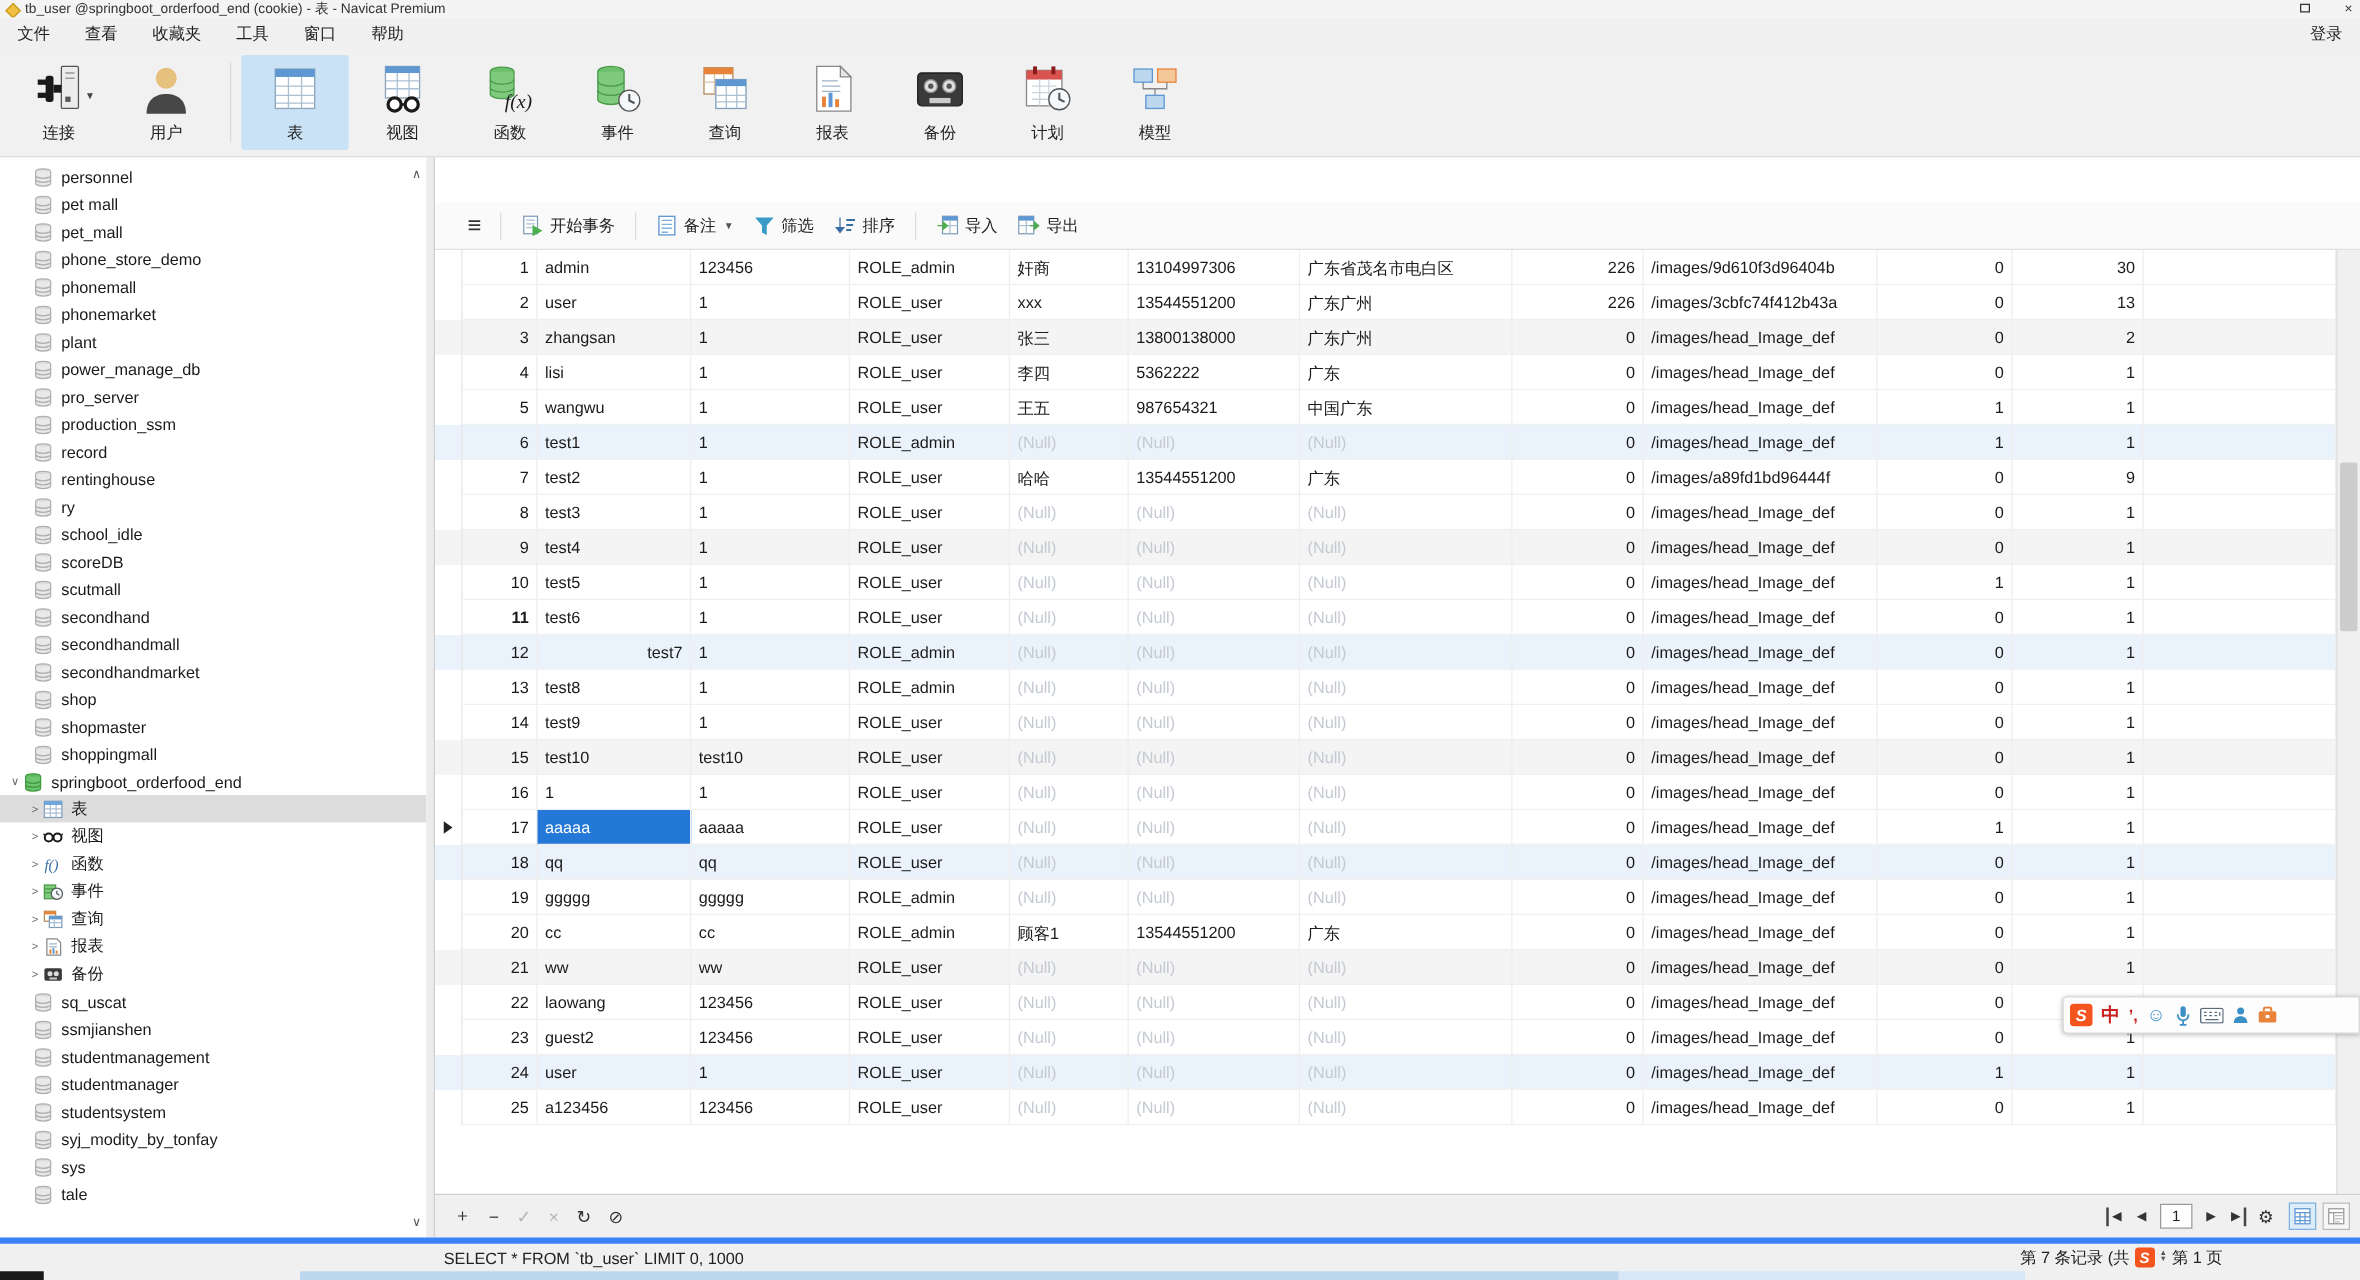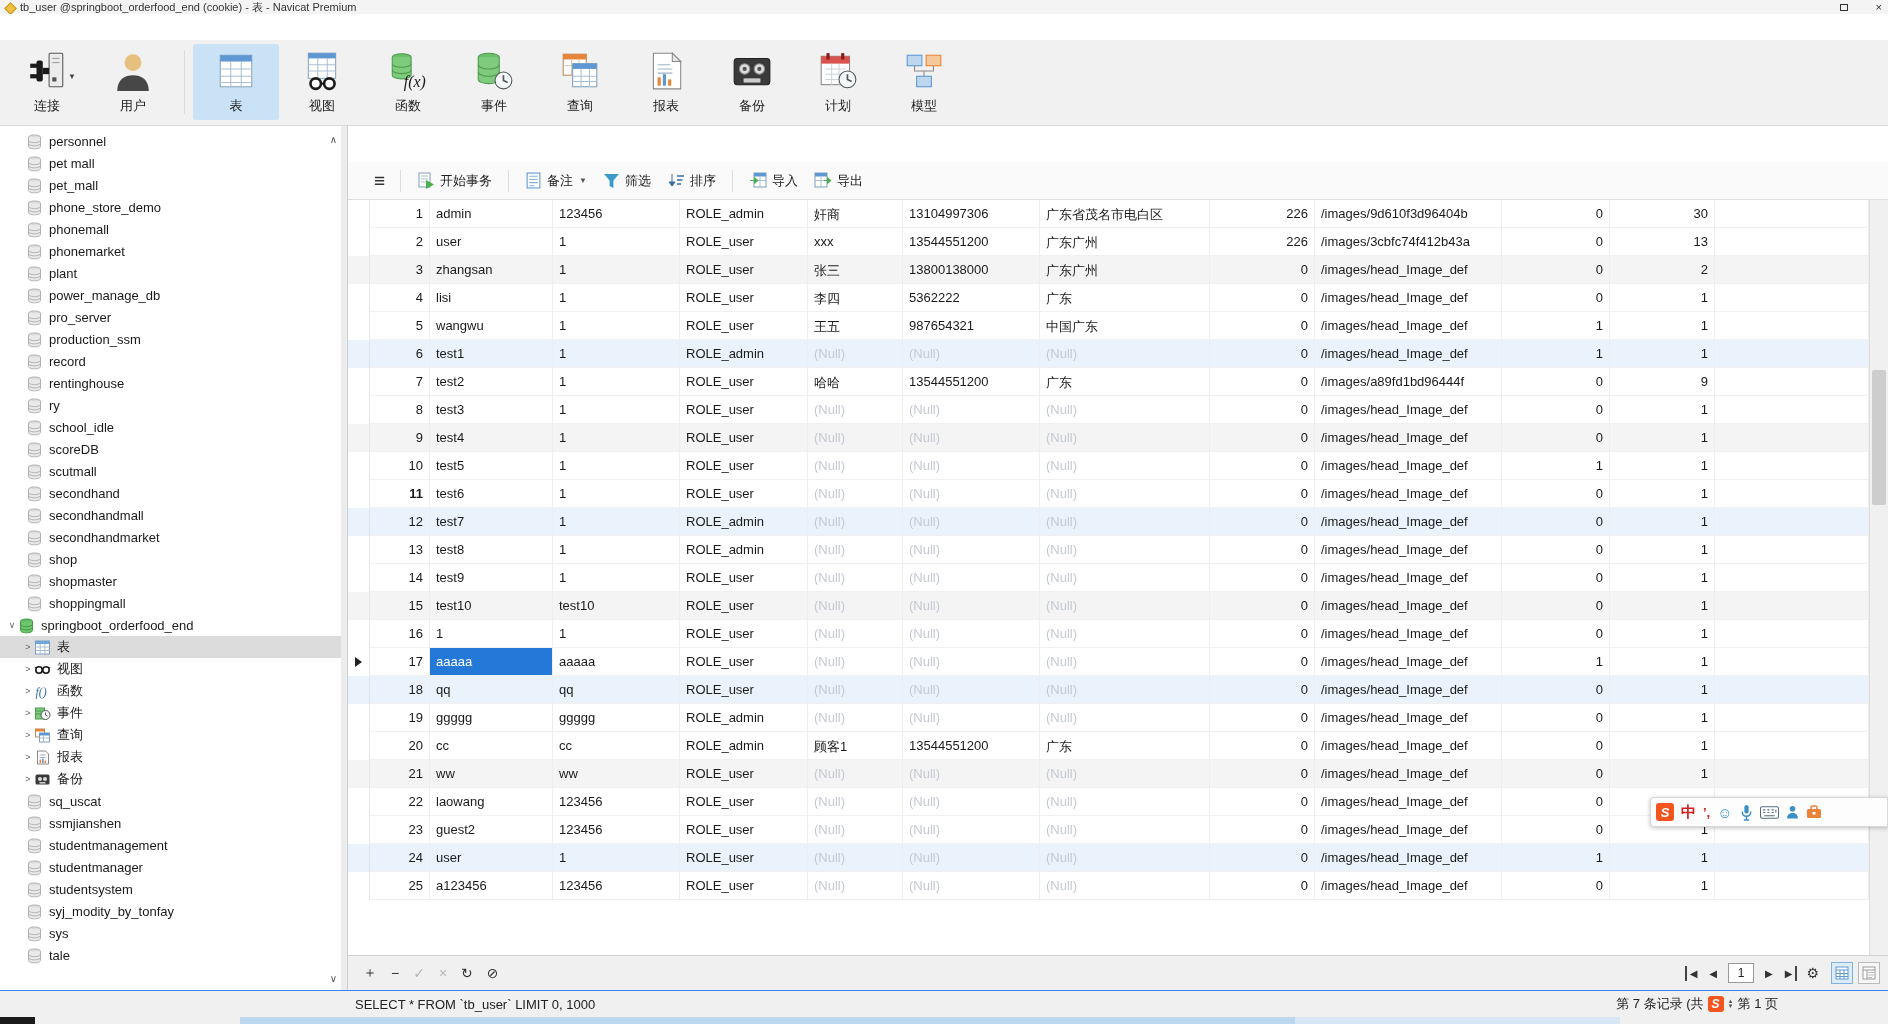--- a/index.html
+++ b/index.html
@@ -89,21 +89,21 @@
   .pg-right{margin-left:auto;display:flex;align-items:center;gap:2px;}
   .pg-nav{font-size:10px;color:#333;padding:2px 5px;position:relative;}
   .pg-nav.first{border-left:2px solid #444;padding-left:3px;}
   .pg-nav.last{border-right:2px solid #444;padding-right:3px;}
   .page-box{width:26px;height:20px;background:#fff;border:1px solid #999;font-size:12px;
             display:flex;align-items:center;justify-content:center;margin:0 4px;}
   .view-toggle{width:22px;height:22px;border:1px solid #7fb2e0;display:flex;align-items:center;justify-content:center;margin-left:3px;background:#ddecf9;}
   .view-toggle.off{border-color:#bbb;background:#f6f6f6;}
   
   .statusbar{position:absolute;left:0;top:990px;width:100%;height:27px;background:#f0f0f0;
-             border-top:1px solid #3b82f6;display:flex;align-items:center;font-size:13px;color:#222;}
+             border-top:5px solid #3b82f6;display:flex;align-items:center;font-size:13px;color:#222;}
   .statusbar .sql{margin-left:355px;}
   .status-right{margin-left:auto;display:flex;align-items:center;gap:4px;margin-right:110px;}
   .s-badge{width:18px;height:18px;background:#f4541d;color:#fff;border-radius:3px;font-weight:bold;
            font-style:italic;display:flex;align-items:center;justify-content:center;font-size:13px;}
   .s-badge.small{width:16px;height:16px;font-size:12px;}
   .spin{display:flex;flex-direction:column;font-size:6px;color:#555;line-height:5px;}
   
   .sliver{position:absolute;left:0;top:1017px;width:100%;height:7px;background:#f0f0f0;}
   .sliver span{position:absolute;top:0;height:7px;display:block;}
   
@@ -123,20 +123,31 @@
 
   <div class="titlebar">
     <span class="app-icon"></span>
     <span class="title-text">tb_user @springboot_orderfood_end (cookie) - 表 - Navicat Premium</span>
     <span class="win-controls">
       <span class="win-btn"><span class="maxbox"></span></span>
       <span class="win-btn">×</span>
     </span>
   </div>
 
+  <div class="menubar">
+    <div class="menu-items">
+        <div class="menu-item">文件</div>
+        <div class="menu-item">查看</div>
+        <div class="menu-item">收藏夹</div>
+        <div class="menu-item">工具</div>
+        <div class="menu-item">窗口</div>
+        <div class="menu-item">帮助</div>
+      </div>
+    <div class="login">登录</div>
+  </div>
 
   <div class="toolbar">
       <div class="tb-item">
         <span class="ic">
           <svg width="42" height="42" viewBox="0 0 40 40">
             <rect x="22" y="3" width="13" height="32" rx="1" fill="#ececec" stroke="#555"></rect>
             <line x1="25" y1="8" x2="32" y2="8" stroke="#999"></line>
             <line x1="25" y1="12" x2="32" y2="12" stroke="#999"></line>
             <rect x="25" y="26" width="4" height="4" fill="#555"></rect>
             <rect x="4" y="13" width="7" height="4" fill="#1a1a1a"></rect>
@@ -903,21 +914,21 @@
             <div class="g-cell null" style="width: 170px; flex: 0 0 auto;">(Null)</div>
             <div class="g-cell num" style="width: 105px; flex: 0 0 auto;">0</div>
             <div class="g-cell" style="width: 187px; flex: 0 0 auto;">/images/head_Image_def</div>
             <div class="g-cell num" style="width: 108px; flex: 0 0 auto;">0</div>
             <div class="g-cell num" style="width: 105px; flex: 0 0 auto;">1</div>
             <div class="g-cell" style="flex: 1 1 0%;"></div>
           </div>
           <div class="grid-row tint-blue">
             <div class="m-cell"></div>
             <div class="g-cell num" style="width: 60px; flex: 0 0 auto;">12</div>
-            <div class="g-cell" style="width: 123px; flex: 0 0 auto;">test7</div>
+            <div class="g-cell" style="width: 123px; flex: 0 0 auto; text-align: right;">test7</div>
             <div class="g-cell" style="width: 127px; flex: 0 0 auto;">1</div>
             <div class="g-cell" style="width: 128px; flex: 0 0 auto;">ROLE_admin</div>
             <div class="g-cell null" style="width: 95px; flex: 0 0 auto;">(Null)</div>
             <div class="g-cell null" style="width: 137px; flex: 0 0 auto;">(Null)</div>
             <div class="g-cell null" style="width: 170px; flex: 0 0 auto;">(Null)</div>
             <div class="g-cell num" style="width: 105px; flex: 0 0 auto;">0</div>
             <div class="g-cell" style="width: 187px; flex: 0 0 auto;">/images/head_Image_def</div>
             <div class="g-cell num" style="width: 108px; flex: 0 0 auto;">0</div>
             <div class="g-cell num" style="width: 105px; flex: 0 0 auto;">1</div>
             <div class="g-cell" style="flex: 1 1 0%;"></div>

